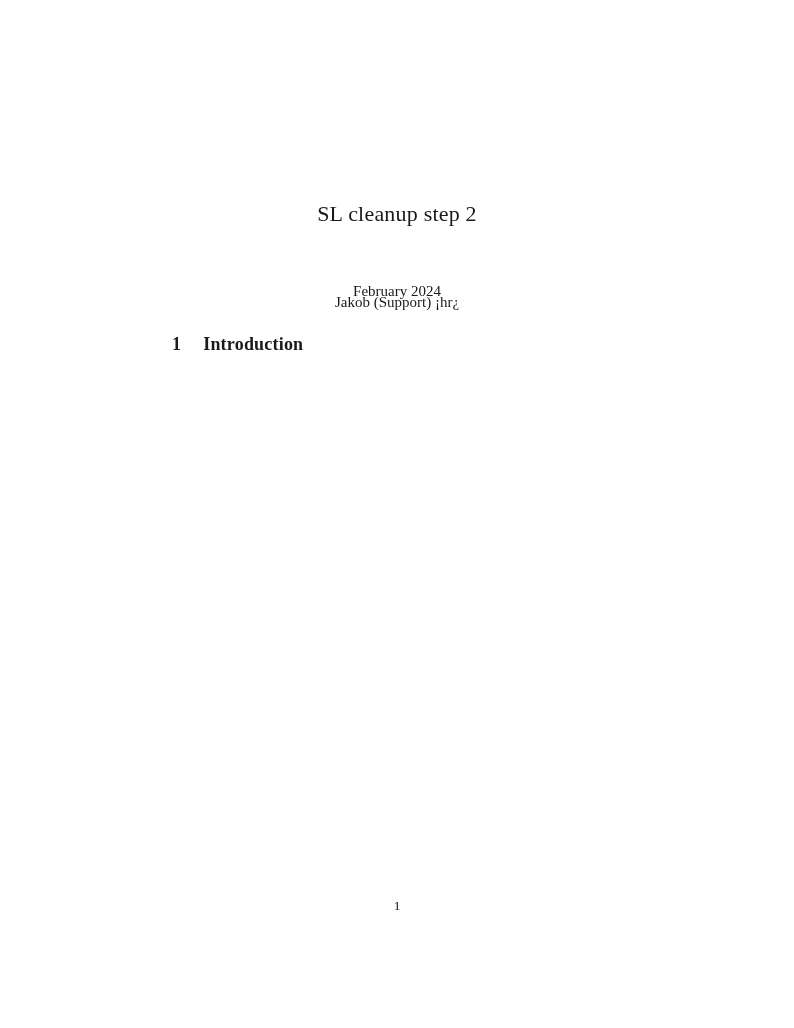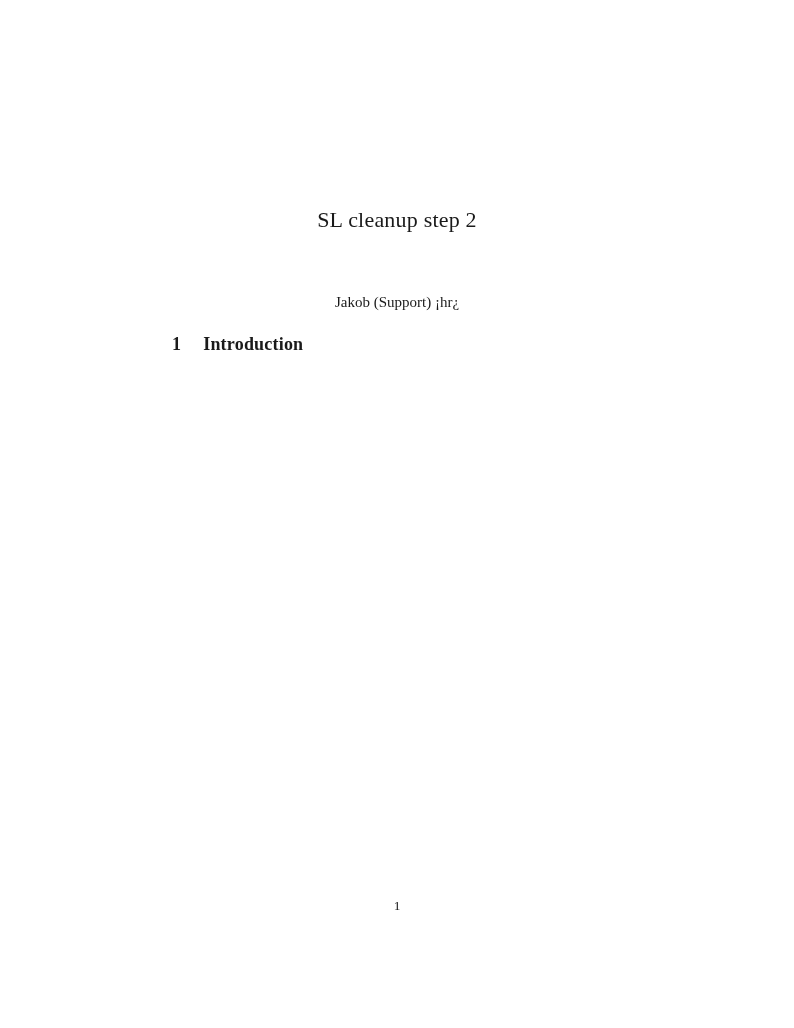--- a/index.html
+++ b/index.html
@@ -11,21 +11,21 @@
     position: relative;
     width: 794px;
     height: 1028px;
     background: #ffffff;
     font-family: "Liberation Serif", "DejaVu Serif", serif;
     color: #1a1a1a;
     overflow: hidden;
   }
   .doc-title {
     position: absolute;
-    top: 207px;
+    top: 201px;
     left: 0;
     width: 100%;
     text-align: center;
     font-size: 22px;
     font-weight: 400;
     line-height: 1.2;
     letter-spacing: 0.2px;
   }
   .doc-author {
     position: absolute;
@@ -73,20 +73,21 @@
 </style>
 </head>
 <body>
 
 <div class="page">
 
   <div class="doc-title">SL cleanup step 2</div>
 
   <div class="doc-author">Jakob (Support) ¡hr¿</div>
 
+  <div class="doc-date">February 2024</div>
 
   <div class="section-heading">
     <span class="section-number">1</span><span>Introduction</span>
   </div>
 
   <div class="page-number">1</div>
 
 </div>
 
 </body></html>

